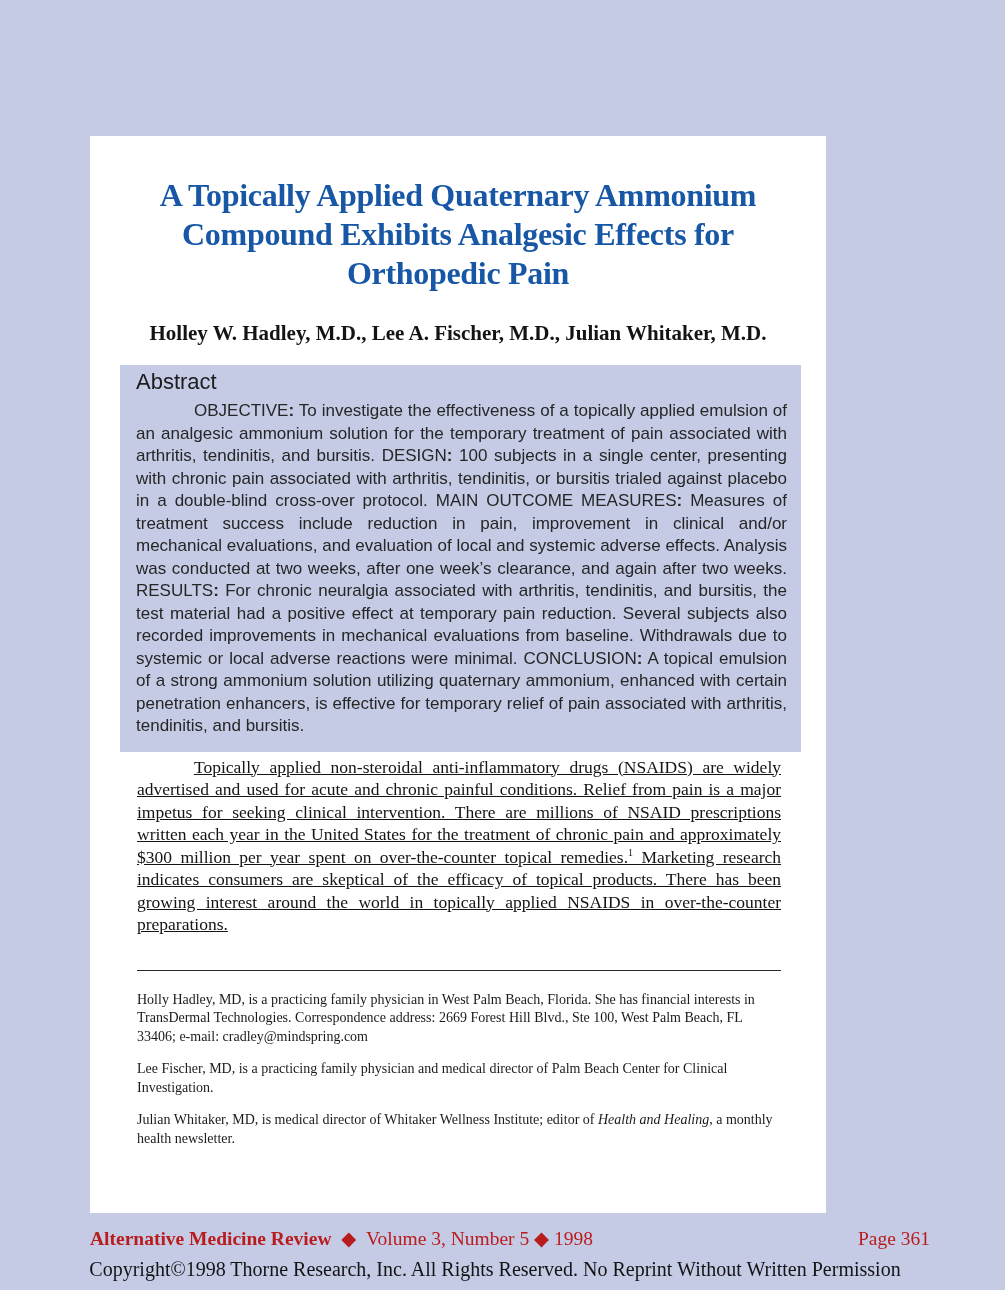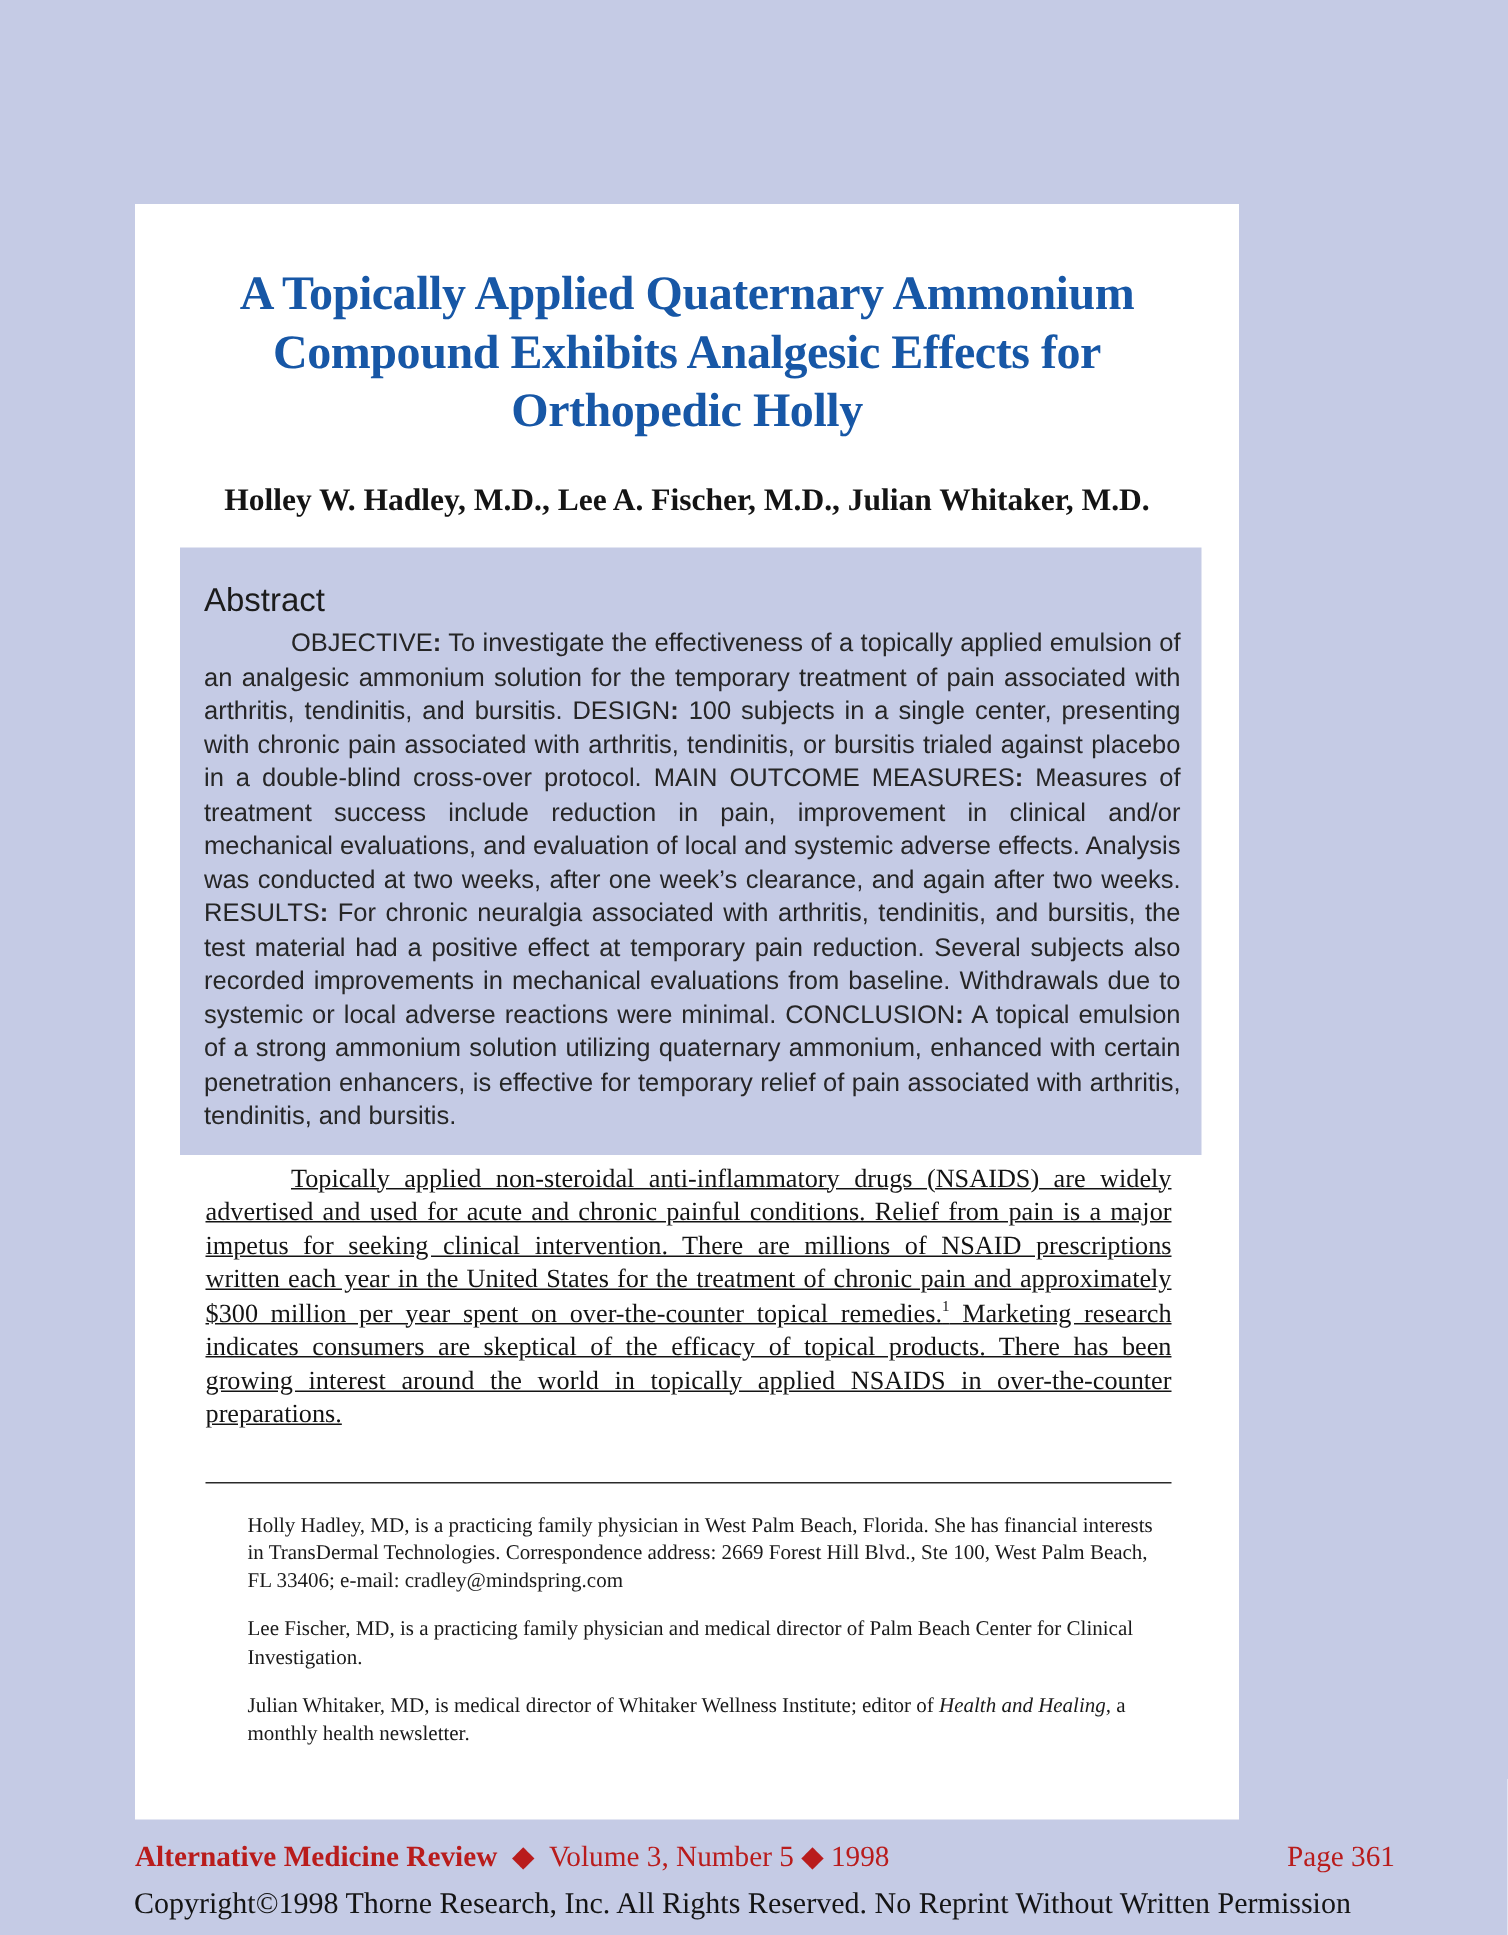--- a/index.html
+++ b/index.html
@@ -34,21 +34,21 @@
     margin-top:28px;
     text-align:center;
     font-weight:bold;
     font-size:21px;
     line-height:25px;
     color:#141414;
   }
   .abstract {
     margin:19px 25px 0 30px;
     background:#c5cbe5;
-    padding:22px 14px 14px 16px;
+    padding:4px 14px 14px 16px;
     font-family:"Liberation Sans", sans-serif;
     color:#262626;
   }
   .abstract-heading {
     font-size:22px;
     line-height:26px;
     font-weight:normal;
     color:#1c1c1c;
   }
   .abstract-body {
@@ -84,21 +84,21 @@
     border:none;
     border-top:1.4px solid #2a2a2a;
     height:0;
   }
   .footnotes {
     margin:20px 45px 0 47px;
     font-size:14px;
     line-height:18.5px;
     color:#1a1a1a;
   }
-  .footnotes p { margin-bottom:14px;margin-left:28px; }
+  .footnotes p { margin-bottom:14px; }
   sup { font-size:10px; line-height:0; vertical-align:super; }
   .seg-b { font-weight:bold; }
   .seg-i { font-style:italic; }
   .footer-row {
     position:absolute;
     left:90px; top:1227px;
     width:840px;
     display:flex;
     justify-content:space-between;
     align-items:baseline;
@@ -117,21 +117,21 @@
   }
 </style>
 </head>
 <body>
 
 <div class="content">
 
   <h1 class="title">
     <div>A Topically Applied Quaternary Ammonium</div>
     <div>Compound Exhibits Analgesic Effects for</div>
-    <div>Orthopedic Holly</div>
+    <div>Orthopedic Pain</div>
   </h1>
 
   <div class="authors">Holley W. Hadley, M.D., Lee A. Fischer, M.D., Julian Whitaker, M.D.</div>
 
   <div class="abstract">
     <div class="abstract-heading">Abstract</div>
     <p class="abstract-body"><span>OBJECTIVE</span><span class="seg-b">:</span><span> To investigate the effectiveness of a topically applied emulsion of an analgesic ammonium solution for the temporary treatment of pain associated with arthritis, tendinitis, and bursitis. DESIGN</span><span class="seg-b">:</span><span> 100 subjects in a single center, presenting with chronic pain associated with arthritis, tendinitis, or bursitis trialed against placebo in a double-blind cross-over protocol. MAIN OUTCOME MEASURES</span><span class="seg-b">:</span><span> Measures of treatment success include reduction in pain, improvement in clinical and/or mechanical evaluations, and evaluation of local and systemic adverse effects. Analysis was conducted at two weeks, after one week’s clearance, and again after two weeks. RESULTS</span><span class="seg-b">:</span><span> For chronic neuralgia associated with arthritis, tendinitis, and bursitis, the test material had a positive effect at temporary pain reduction. Several subjects also recorded improvements in mechanical evaluations from baseline. Withdrawals due to systemic or local adverse reactions were minimal. CONCLUSION</span><span class="seg-b">:</span><span> A topical emulsion of a strong ammonium solution utilizing quaternary ammonium, enhanced with certain penetration enhancers, is effective for temporary relief of pain associated with arthritis, tendinitis, and bursitis.</span></p>
   </div>
 
   <p class="intro-body"><span>Topically applied non-steroidal anti-inflammatory drugs (NSAIDS) are widely advertised and used for acute and chronic painful conditions. Relief from pain is a major impetus for seeking clinical intervention. There are millions of NSAID prescriptions written each year in the United States for the treatment of chronic pain and approximately $300 million per year spent on over-the-counter topical remedies.</span><sup>1</sup><span> Marketing research indicates consumers are skeptical of the efficacy of topical products. There has been growing interest around the world in topically applied NSAIDS in over-the-counter preparations.</span></p>

